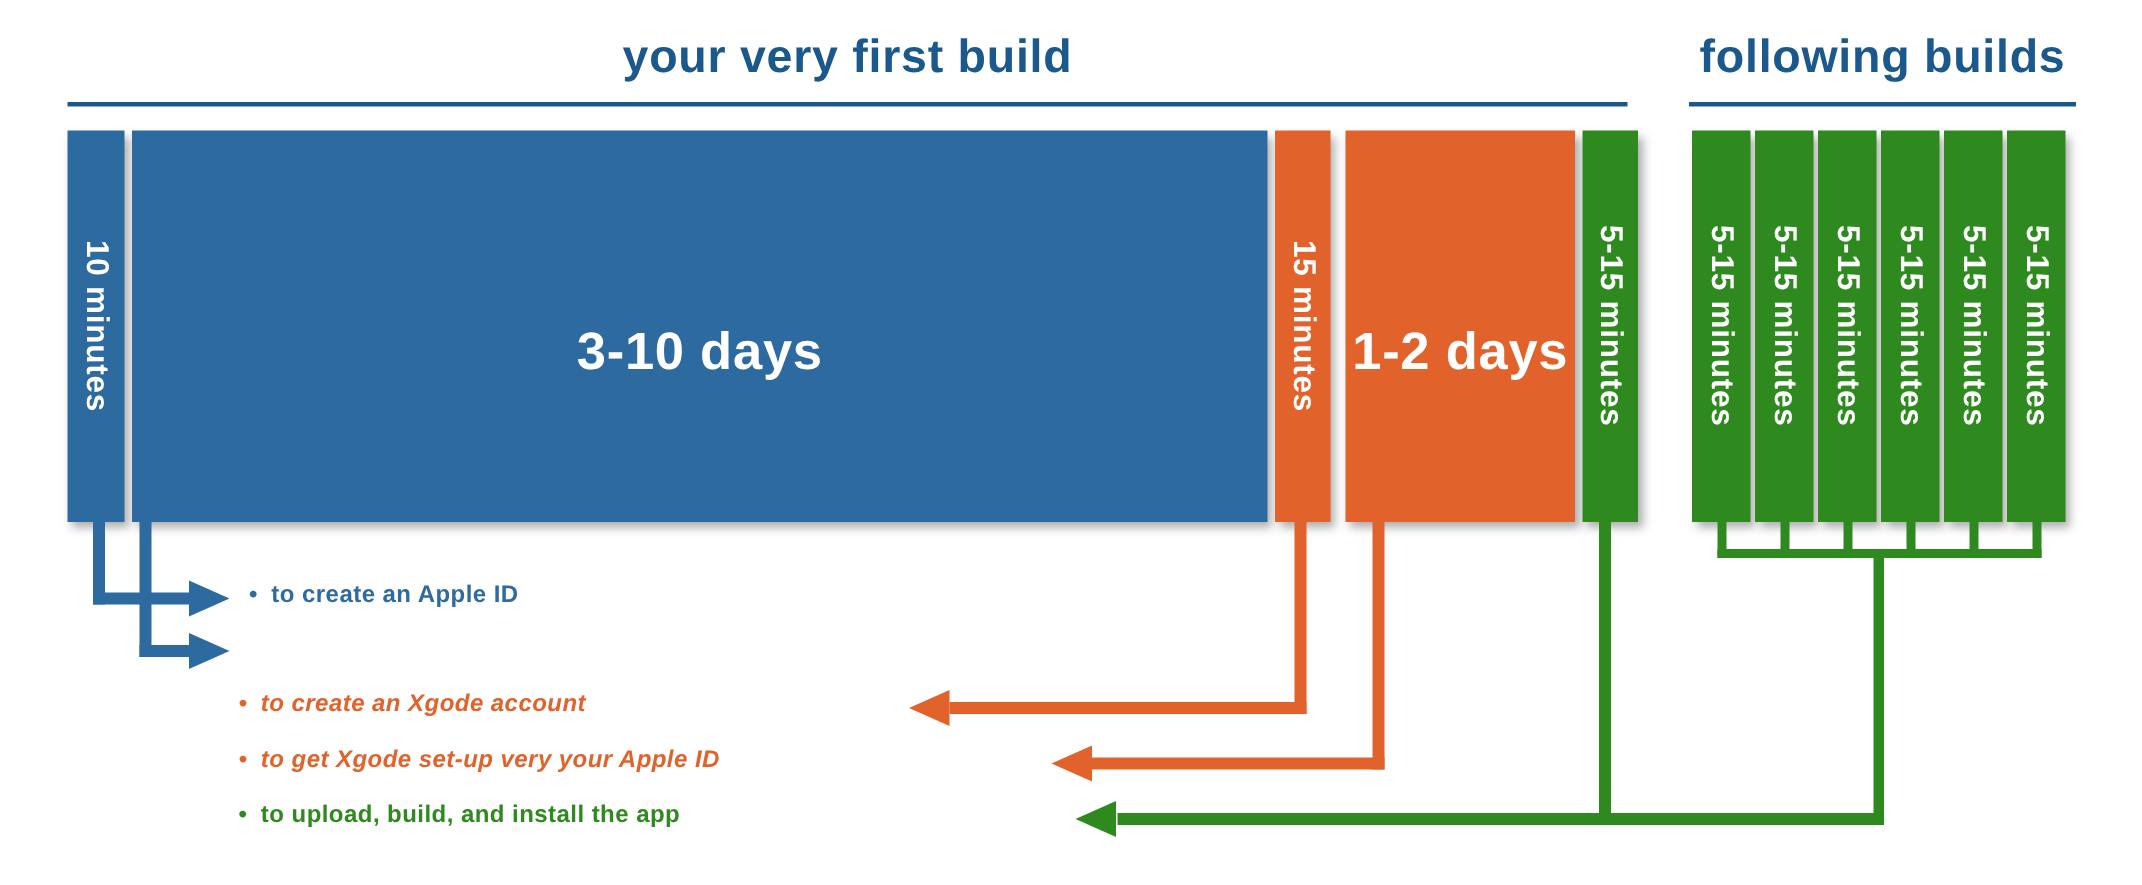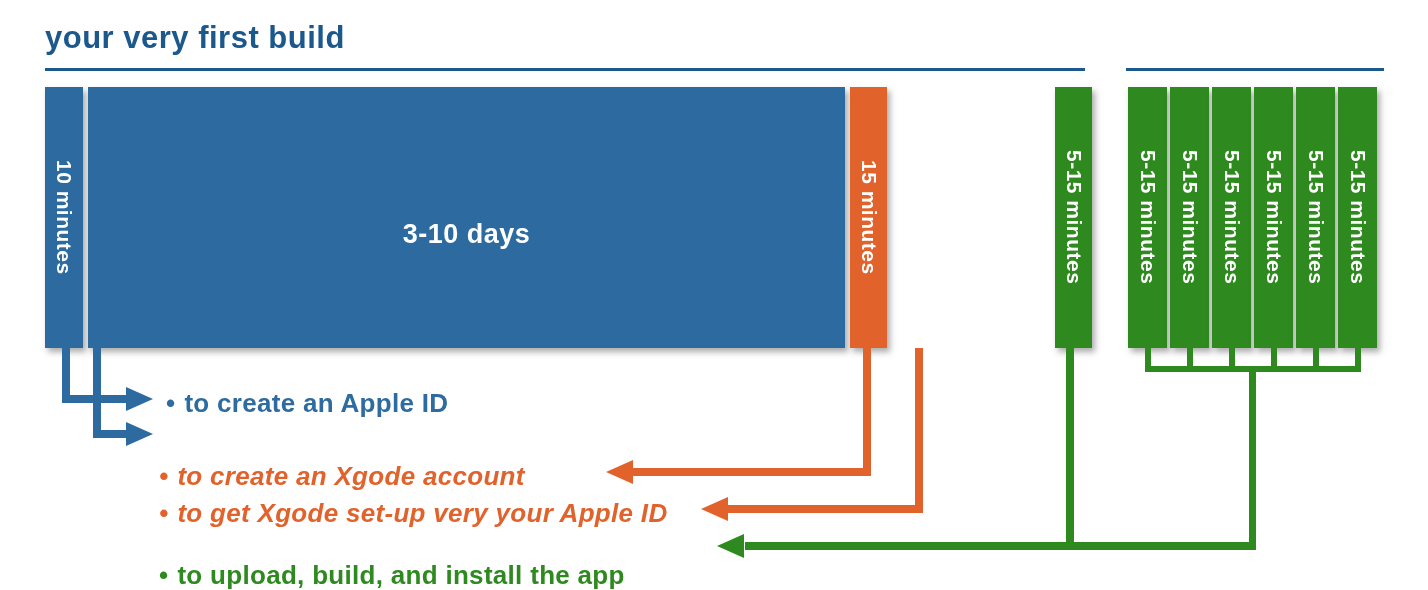--- a/index.html
+++ b/index.html
@@ -1,62 +1,66 @@
 <!DOCTYPE html>
 <html><head>
 <meta charset="utf-8">
 <style>
   html,body{margin:0;padding:0;background:#ffffff;}
   .canvas{
     position:relative;width:1428px;height:590px;background:#ffffff;
     font-family:"Liberation Sans", sans-serif;font-weight:bold;overflow:hidden;
   }
-  .title{position:absolute;top:20px;font-size:31px;letter-spacing:.5px;color:#1b588c;}
+  .title{position:absolute;top:20px;text-align:center;font-size:31px;letter-spacing:.5px;color:#1b588c;}
   .rule{position:absolute;top:68px;height:3px;background:#1b588c;}
   .bar{
     position:absolute;top:87px;height:261px;
     display:flex;align-items:center;justify-content:center;
     color:#ffffff;box-shadow:3px 4px 6px rgba(90,90,90,.5);
   }
   .bar.blue{background:#2d6a9f}
   .bar.orange{background:#e2622b}
   .bar.green{background:#2e8a1e}
   .vlabel{writing-mode:vertical-rl;font-size:21px;white-space:nowrap;letter-spacing:.5px;}
-  .hlabel{font-size:27px;letter-spacing:.5px;margin-top:34px;}
+  .hlabel{font-size:35px;letter-spacing:.5px;margin-top:34px;}
   .seg{position:absolute;}
   .seg.blue{background:#2d6a9f}
   .seg.orange{background:#e2622b}
   .seg.green{background:#2e8a1e}
   .arrow{position:absolute;width:0;height:0;border-top:12px solid transparent;border-bottom:12px solid transparent;}
   .arrow.right.blue{border-left:27px solid #2d6a9f;}
   .arrow.left.orange{border-right:27px solid #e2622b;}
   .arrow.left.green{border-right:27px solid #2e8a1e;}
-  .bullet{position:absolute;left:159px;font-size:26px;white-space:nowrap;letter-spacing:.3px;}
+  .bullet{position:absolute;left:159px;font-size:16px;white-space:nowrap;letter-spacing:.3px;}
   .bullet .dot{margin-right:9px;}
   .bullet.blue{color:#2d6ba0;left:166px;}
   .bullet.orange{color:#e2622b;font-style:italic;}
   .bullet.green{color:#2e8a1e;}
 </style>
 </head>
 <body>
 
 <div class="canvas">
 
   <div class="title" style="left:45px;width:1040px;">your very first build</div>
   <div class="rule" style="left:45px;width:1040px;"></div>
+  <div class="title" style="left:1126px;width:258px;">following builds</div>
   <div class="rule" style="left:1126px;width:258px;"></div>
 
   <div class="bar blue" style="left:45px;width:38px;">
     <span class="vlabel">10 minutes</span>
   </div>
   <div class="bar blue" style="left:88px;width:757px;">
     <span class="hlabel">3-10 days</span>
   </div>
   <div class="bar orange" style="left:850px;width:37px;">
     <span class="vlabel">15 minutes</span>
+  </div>
+  <div class="bar orange" style="left:897px;width:153px;">
+    <span class="hlabel">1-2 days</span>
   </div>
   <div class="bar green" style="left:1055px;width:37px;">
     <span class="vlabel">5-15 minutes</span>
   </div>
 
   <div class="bar green" style="left:1128px;width:39px;">
     <span class="vlabel">5-15 minutes</span>
   </div>
   <div class="bar green" style="left:1170px;width:39px;">
     <span class="vlabel">5-15 minutes</span>
@@ -106,17 +110,17 @@
 
   <div class="bullet blue" style="top:388px;">
     <span class="dot">•</span><span>to create an Apple ID</span>
   </div>
   <div class="bullet orange" style="top:461px;">
     <span class="dot">•</span><span>to create an Xgode account</span>
   </div>
   <div class="bullet orange" style="top:498px;">
     <span class="dot">•</span><span>to get Xgode set-up very your Apple ID</span>
   </div>
-  <div class="bullet green" style="top:560px;">
+  <div class="bullet green" style="top:535px;">
     <span class="dot">•</span><span>to upload, build, and install the app</span>
   </div>
 
 </div>
 
 </body></html>

